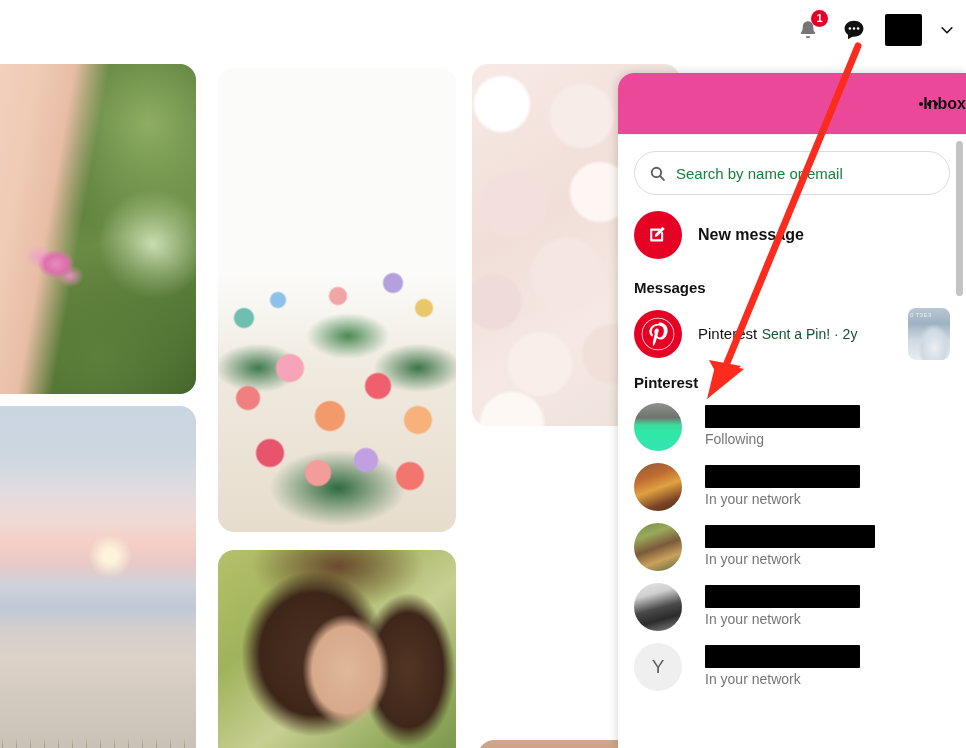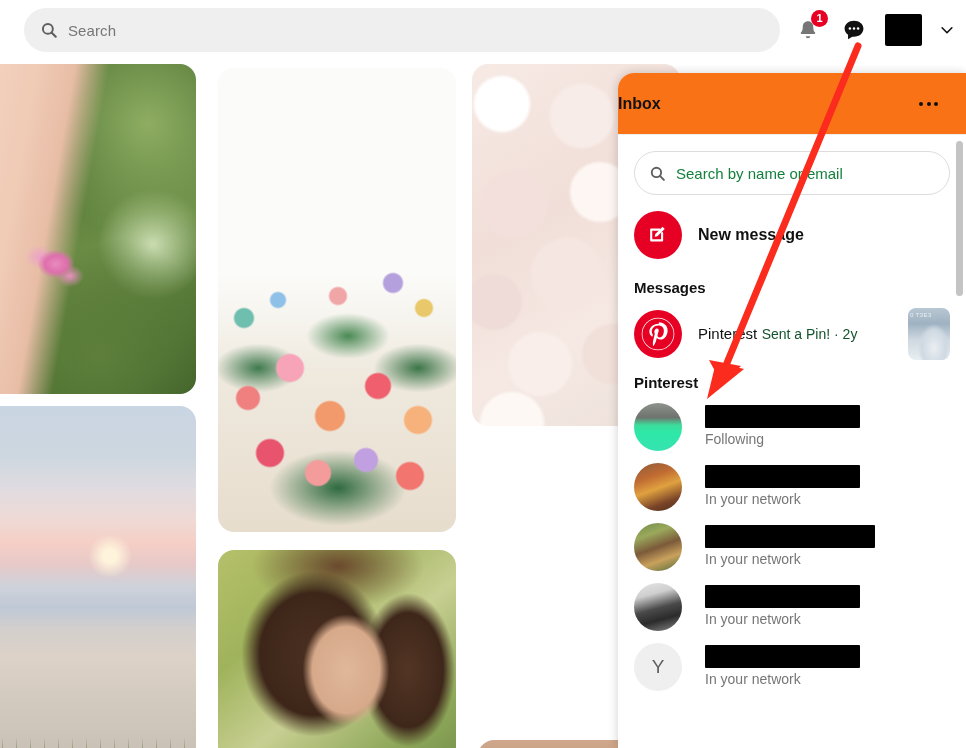--- a/index.html
+++ b/index.html
@@ -143,22 +143,22 @@
     position:absolute; left:618px; top:73px;
     width:348px; height:675px;
     background:#fff;
     border-top-left-radius:16px;
     box-shadow:-2px 0 10px rgba(0,0,0,.10), 0 -2px 8px rgba(0,0,0,.06);
     z-index:20;
     overflow:hidden;
   }
   .panel-header{
     height:61px; position:relative;
-    display:flex; align-items:center; justify-content:flex-start;
-    background:#f97316;
+    display:flex; align-items:center; justify-content:flex-end;
+    background:#ec4899;
   }
   .panel-title{ font-size:16px; font-weight:700; color:#111; }
   .panel-more{
     position:absolute; right:22px; top:50%; transform:translateY(-50%);
     display:flex; gap:3.5px; align-items:center; cursor:pointer;
     padding:6px;
   }
   .panel-more i{ width:4px; height:4px; border-radius:50%; background:#111; display:block; }
 
   .panel-body{
@@ -269,27 +269,20 @@
 
   <div class="pin art-portrait" style="left:218px; top:486px; width:238px; height:240px;"></div>
 
   <div class="pin art-roses" style="left:472px; top:0px;   width:208px; height:362px;"></div>
 
   <div class="pin art-next" style="left:478px; top:676px; width:200px; height:60px;"></div>
 </div>
 
 <div class="topbar">
 
-  <div class="search-wrap">
-    <svg class="mag" width="18" height="18" viewBox="0 0 24 24">
-      <circle cx="10.5" cy="10.5" r="6.6" fill="none" stroke="#5f5f5f" stroke-width="2.6"></circle>
-      <line x1="15.4" y1="15.4" x2="21" y2="21" stroke="#5f5f5f" stroke-width="2.8" stroke-linecap="round"></line>
-    </svg>
-    <span class="search-text">Search</span>
-  </div>
 
   <div class="topbar-icons">
 
     <div class="icon-btn">
       <svg width="24" height="24" viewBox="0 0 24 24">
         <path d="M12 3.2c-3.1 0-5.2 2.3-5.2 5.3 0 3.6-.9 5-1.9 6.1-.4.5-.1 1.3.6 1.3h13c.7 0 1-.8.6-1.3-1-1.1-1.9-2.5-1.9-6.1 0-3-2.1-5.3-5.2-5.3z" fill="#767676"></path>
         <path d="M9.8 18.3h4.4c0 1.1-1 2-2.2 2s-2.2-.9-2.2-2z" fill="#767676"></path>
       </svg>
       <span class="badge">1</span>
     </div>

